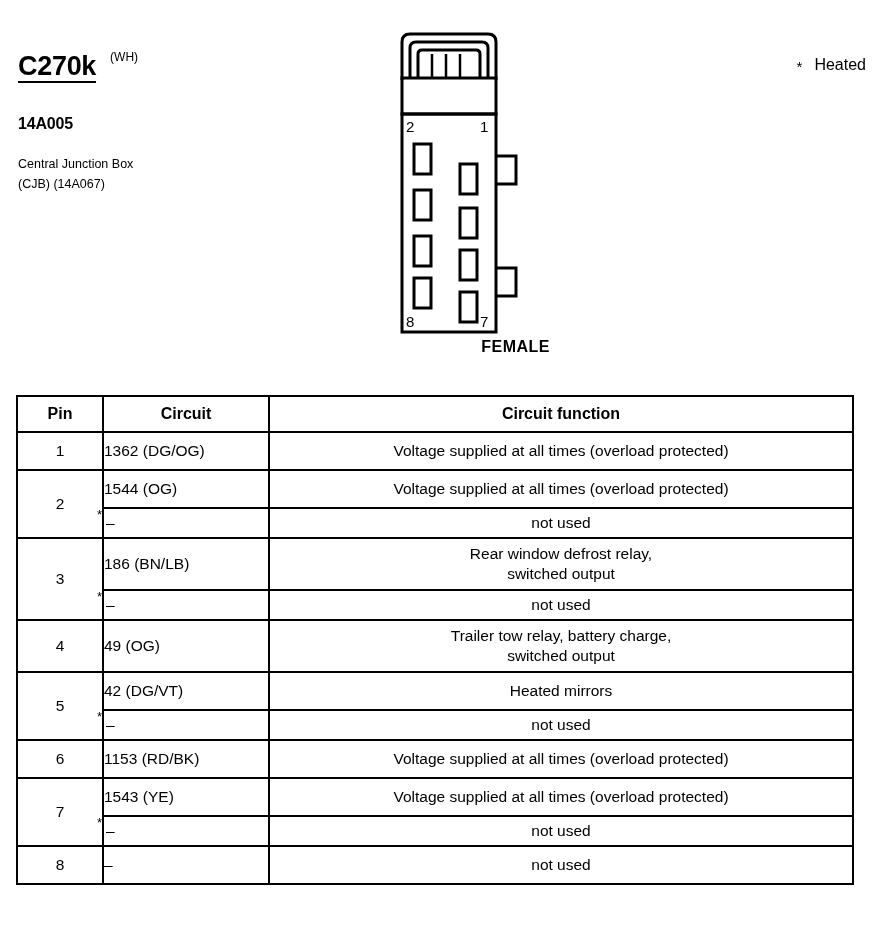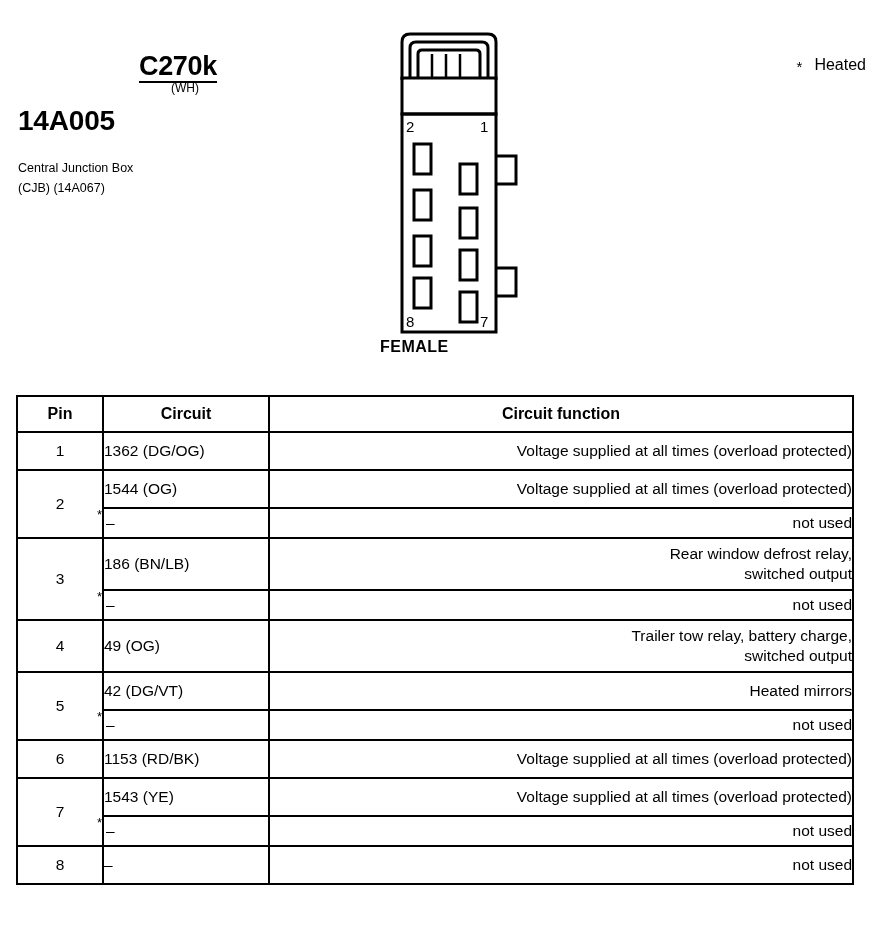--- a/index.html
+++ b/index.html
@@ -16,42 +16,41 @@
 
   
   #header {
     position: absolute;
     left: 18px;
     top: 52px;
     width: 320px;
   }
   #conn-id-row {
     display: flex;
-    align-items: center;
-    flex-direction: column;
+    align-items: flex-start;
   }
   #conn-id {
     font-size: 27px;
     font-weight: bold;
     letter-spacing: -0.3px;
     border-bottom: 2px solid #000;
     padding-bottom: 1px;
     line-height: 1.05;
   }
   #conn-color {
     font-size: 12px;
     margin-left: 14px;
     font-weight: normal;
     position: relative;
     top: -2px;
   }
   #part-number {
-    font-size: 28px;
+    font-size: 16px;
     font-weight: bold;
-    margin-top: 8px;
+    margin-top: 32px;
     letter-spacing: -0.2px;
   }
   #desc {
     margin-top: 22px;
     font-size: 12.5px;
     line-height: 1.55;
   }
 
   
   #pickup-note {
@@ -77,21 +76,21 @@
     top: 20px;
     width: 170px;
     height: 370px;
   }
   #connector svg { display: block; }
   #female-label {
     position: absolute;
     left: 0;
     top: 318px;
     width: 170px;
-    text-align: left;
+    text-align: right;
     font-size: 16px;
     font-weight: bold;
     letter-spacing: 0.5px;
   }
 
   
   #pin-table {
     position: absolute;
     left: 16px;
     top: 395px;
@@ -117,21 +116,21 @@
   }
   td.pin-cell {
     text-align: center;
     font-size: 16px;
   }
   td.circ-cell {
     text-align: left;
     font-size: 15.5px;
   }
   td.fn-cell {
-    text-align: right;
+    text-align: center;
     padding: 5px 0 5px 12px;
     line-height: 1.3;
   }
   td.fn-cell .line2 { display: block; }
   .star-dash {
     display: inline-block;
     position: relative;
     padding-left: 2px;
   }
   .star-dash .st {

